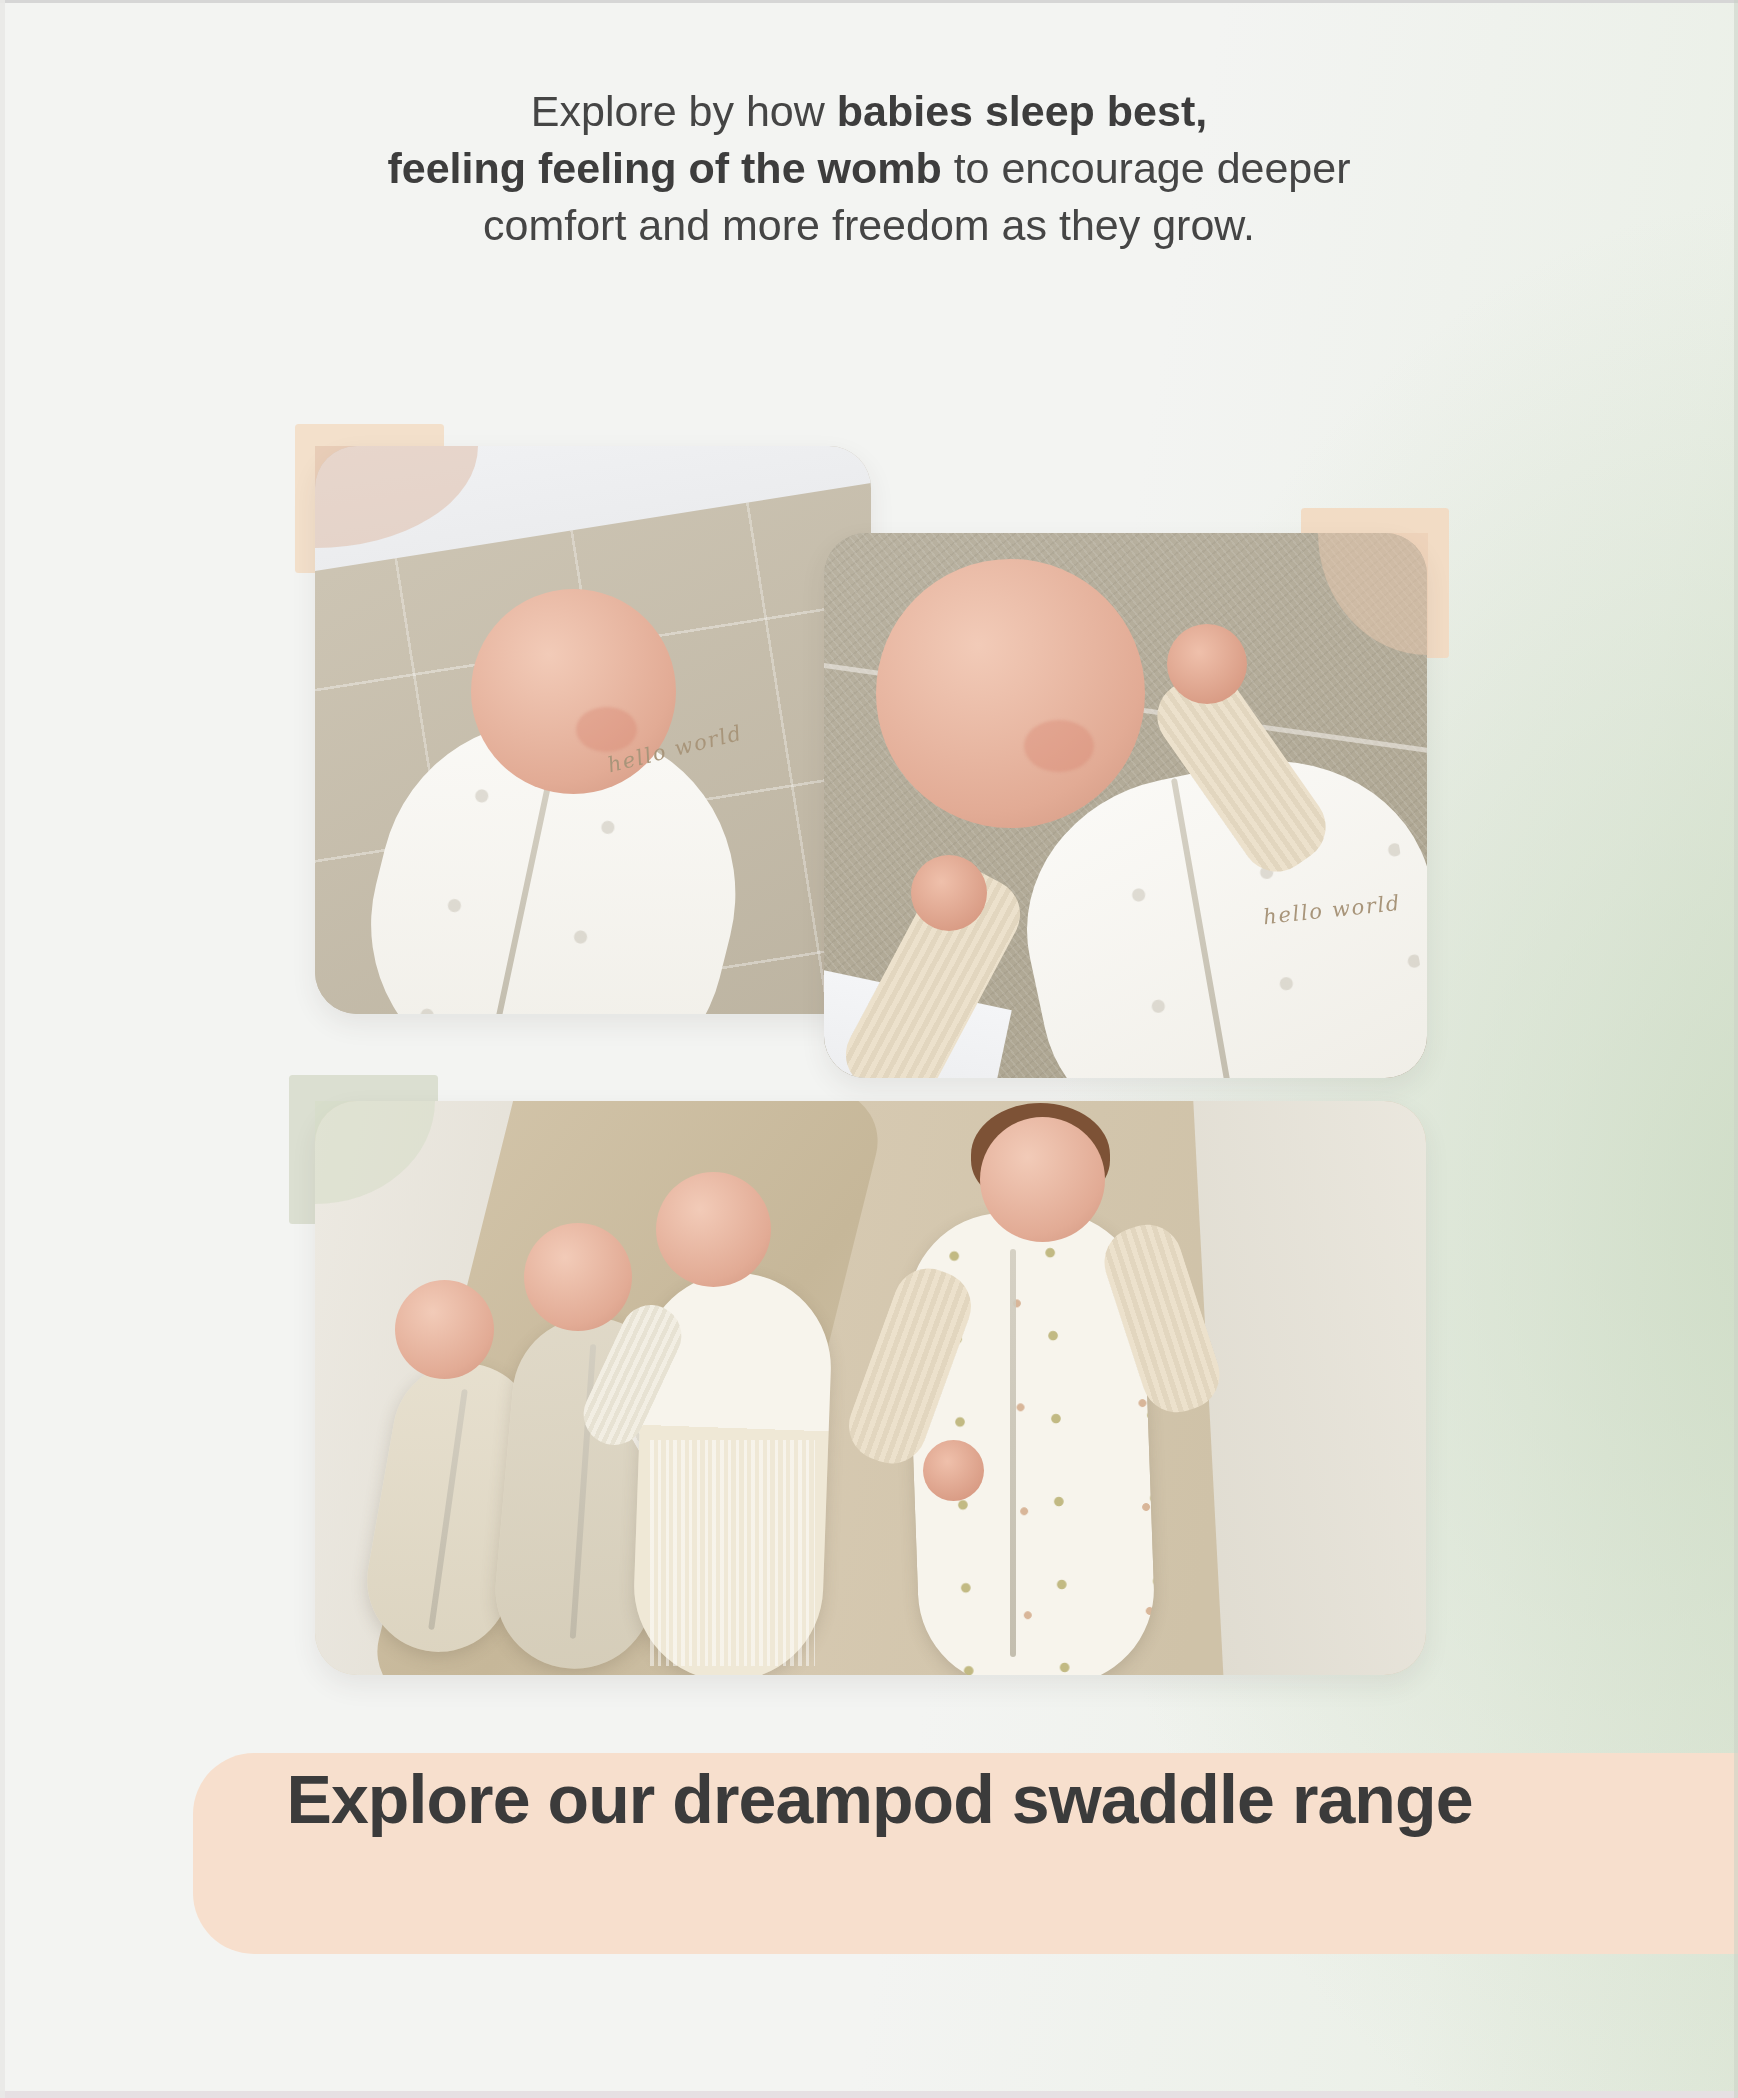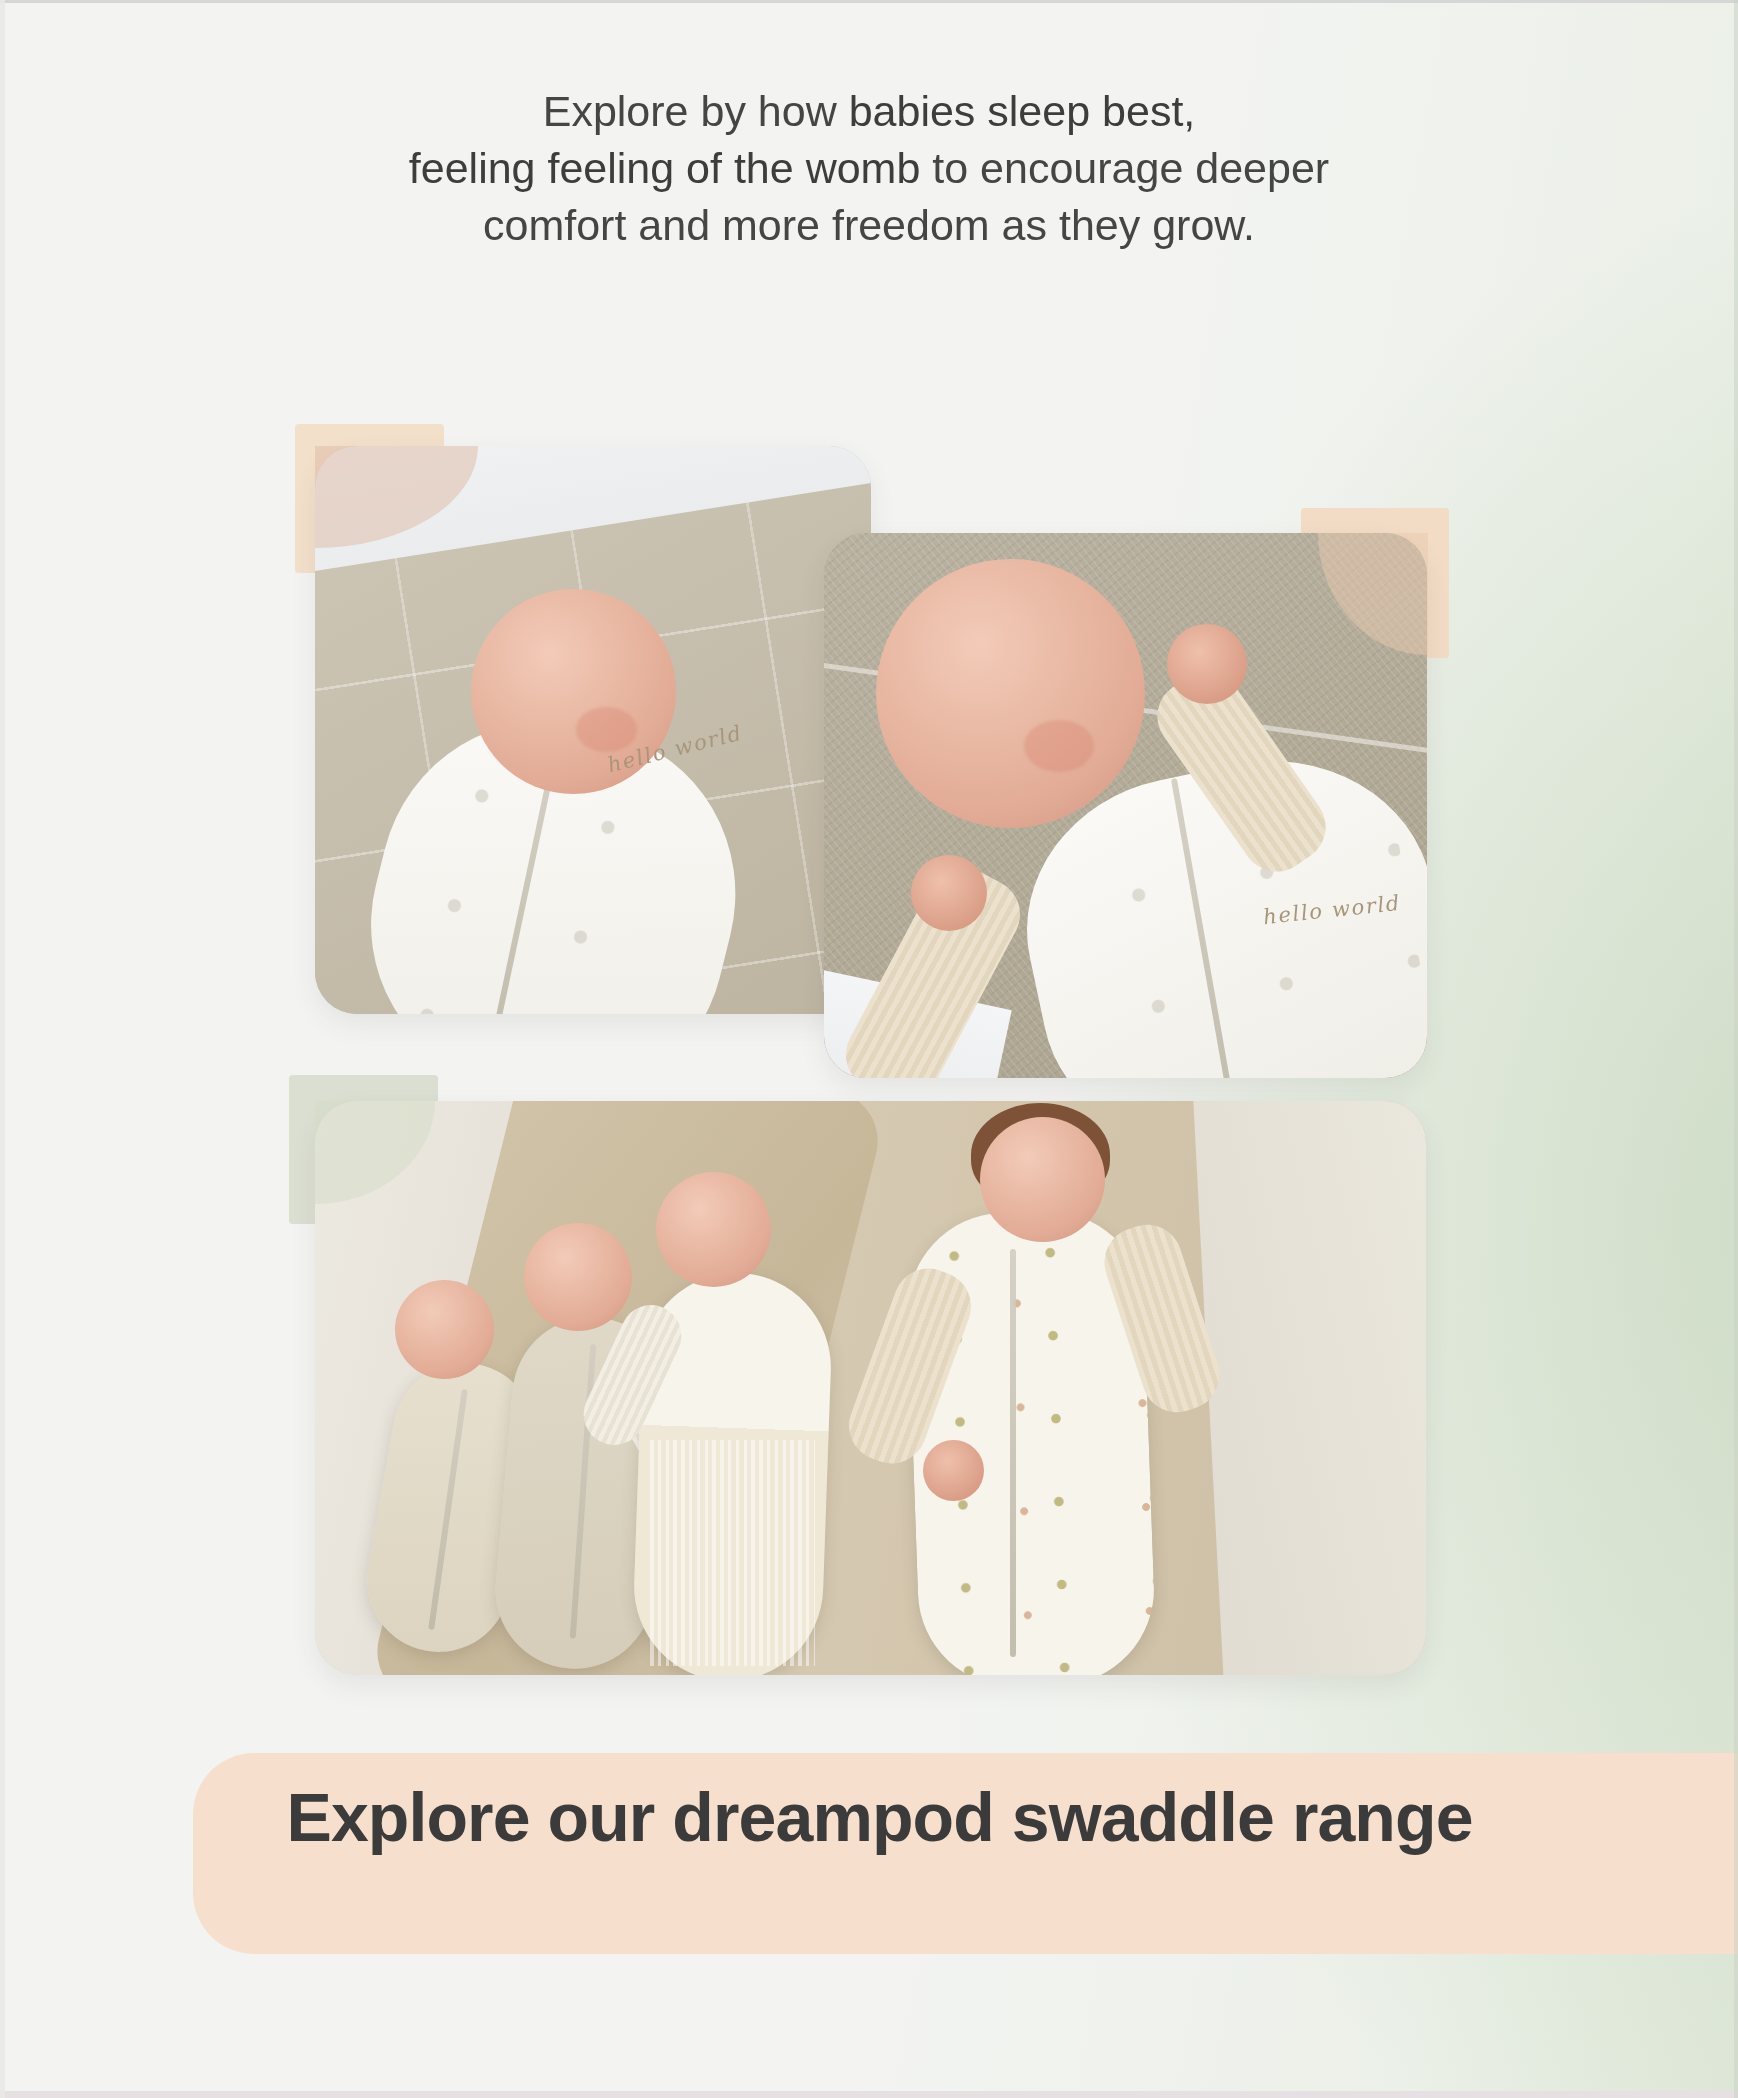--- a/index.html
+++ b/index.html
@@ -17,21 +17,21 @@
   .edge.bottom{left:0;bottom:0;width:100%;height:7.8px;background:#e6e0e3;}
   .edge.left{left:0;top:0;width:5.2px;height:100%;background:rgba(233,233,231,0.9);}
   .edge.right{right:0;top:0;width:4.3px;height:100%;background:rgba(203,209,198,0.55);}
 
   
   .intro{
     position:absolute;left:0;top:83px;width:100%;
     text-align:center;color:#454545;
     font-size:43px;line-height:57px;letter-spacing:0;
   }
-  .intro .bd{font-weight:400;color:#3d3d3d;}
+  .intro .bd{font-weight:700;color:#3d3d3d;}
   .intro .rg{font-weight:400;}
 
   
   .deco{position:absolute;z-index:1;}
   .peach-block-1{left:295px;top:424px;width:149px;height:149px;background:#f3e0cb;border-radius:3.5px;}
   .peach-block-2{left:1301px;top:508px;width:148px;height:150px;background:#f2dcc5;border-radius:3.5px;}
   .sage-block{left:289px;top:1075px;width:149px;height:149px;background:#dbdfd1;border-radius:3.5px;}
   .leaf{position:absolute;z-index:3;}
   .leaf-1{left:315px;top:446px;width:163px;height:102px;background:rgba(222,186,164,0.5);border-radius:0 0 100% 0;}
   .leaf-2{left:1318px;top:533px;width:110px;height:122px;background:rgba(233,201,175,0.5);border-radius:0 0 0 100%;}
@@ -82,21 +82,21 @@
                      radial-gradient(circle, rgba(196,140,98,0.6) 3.5px, transparent 4.3px);
     background-size:96px 83px, 122px 104px;background-position:0 0, 48px 39px;
   }
 
   
   .banner{
     position:absolute;z-index:4;left:193px;top:1753px;width:1545px;height:201px;
     background:#f7dfcd;border-radius:61px 0 0 61px;cursor:pointer;
   }
   .banner-inner{position:absolute;left:0;top:0;width:1373px;height:100%;text-align:center;color:#3b3b3b;}
-  .banner-heading{margin-top:28px;font-size:68px;line-height:73px;font-weight:700;letter-spacing:-0.9px;}
+  .banner-heading{margin-top:10px;font-size:68px;line-height:73px;font-weight:700;letter-spacing:-0.9px;}
   .banner-subheading{margin-top:7px;font-size:64px;line-height:70px;font-weight:400;letter-spacing:0.9px;color:#404040;}
 </style>
 </head>
 <body>
 
 <div class="page">
 
   <div class="intro">
     <div class="line"><span class="rg">Explore by how </span><span class="bd">babies sleep best,</span></div>
     <div class="line"><span class="bd">feeling feeling of the womb</span><span class="rg"> to encourage deeper</span></div>

